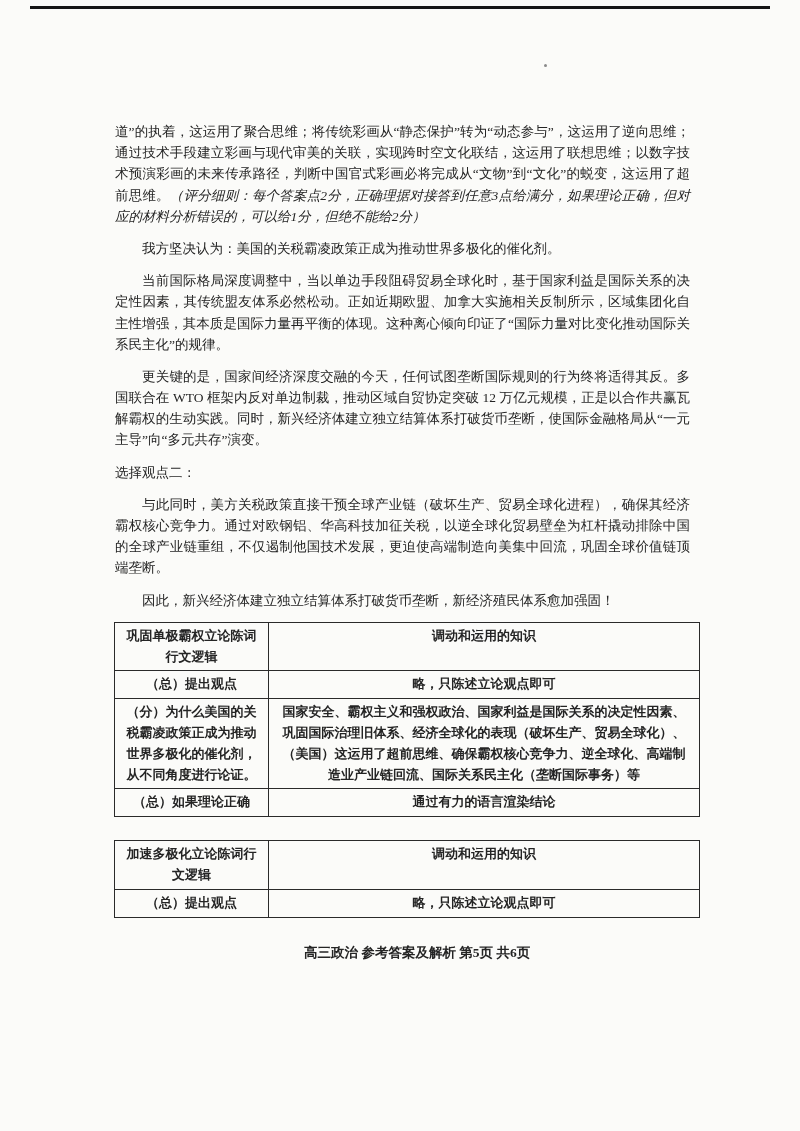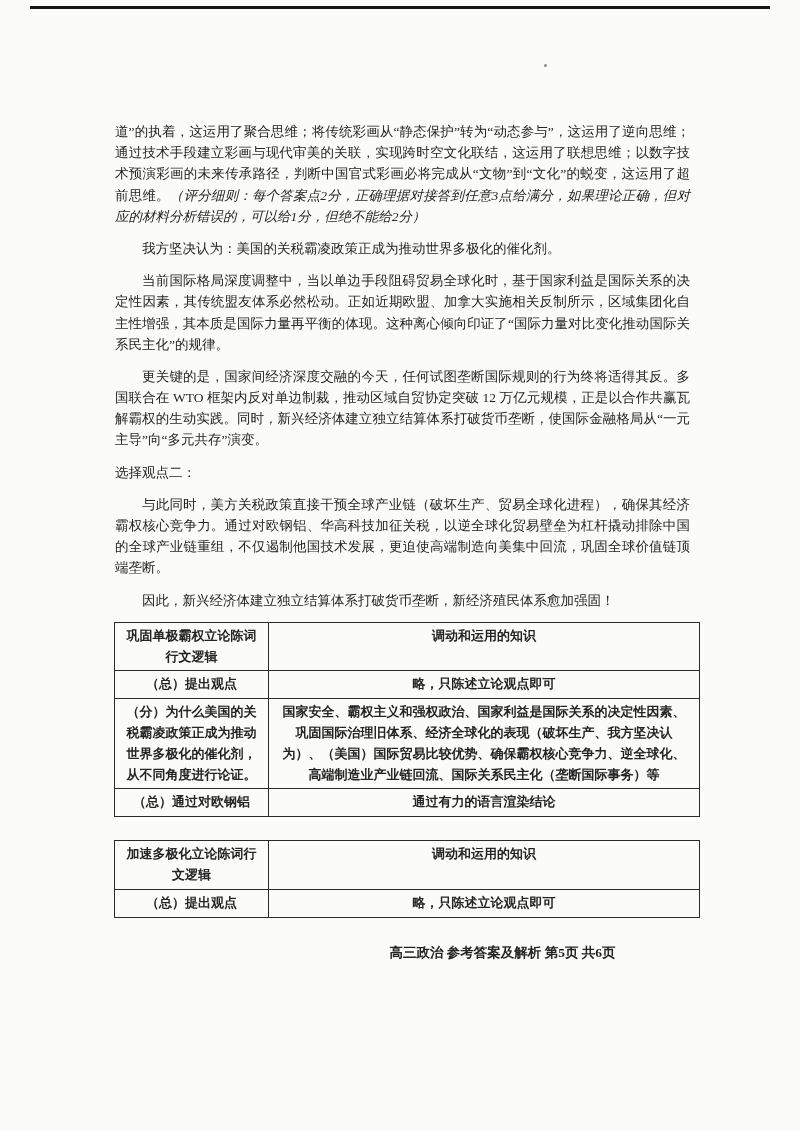--- a/index.html
+++ b/index.html
@@ -54,21 +54,21 @@
     text-indent: 0;
     text-align: center;
   }
   td.c1 { width: 154px; }
   table.tbl2 { margin-top: 23px; }
   .footer {
     position: absolute;
     top: 944px; left: 104px;
     width: 597px;
     padding-left: 200px;
-    text-align: center;
+    text-align: left;
     font-weight: bold;
     font-size: 13.5px;
     white-space: nowrap;
   }
 </style>
 </head>
 <body>
 
 <div class="scan-topline"></div>
 <div class="scan-dot"></div>
@@ -91,24 +91,24 @@
       <tr>
         <td class="c1">巩固单极霸权立论陈词行文逻辑</td>
         <td>调动和运用的知识</td>
       </tr>
       <tr>
         <td class="c1">（总）提出观点</td>
         <td>略，只陈述立论观点即可</td>
       </tr>
       <tr>
         <td class="c1">（分）为什么美国的关税霸凌政策正成为推动世界多极化的催化剂，从不同角度进行论证。</td>
-        <td>国家安全、霸权主义和强权政治、国家利益是国际关系的决定性因素、巩固国际治理旧体系、经济全球化的表现（破坏生产、我方坚决认为）、（美国）国际贸易比较优势、确保霸权核心竞争力、逆全球化、高端制造业产业链回流、国际关系民主化（垄断国际事务）等</td>
+        <td>国家安全、霸权主义和强权政治、国家利益是国际关系的决定性因素、巩固国际治理旧体系、经济全球化的表现（破坏生产、贸易全球化）、（美国）这运用了超前思维、确保霸权核心竞争力、逆全球化、高端制造业产业链回流、国际关系民主化（垄断国际事务）等</td>
       </tr>
       <tr>
-        <td class="c1">（总）通过对欧钢铝</td>
+        <td class="c1">（总）如果理论正确</td>
         <td>通过有力的语言渲染结论</td>
       </tr>
     </tbody>
   </table>
 
   <table class="tbl tbl2">
     <tbody>
       <tr>
         <td class="c1">加速多极化立论陈词行文逻辑</td>
         <td>调动和运用的知识</td>

